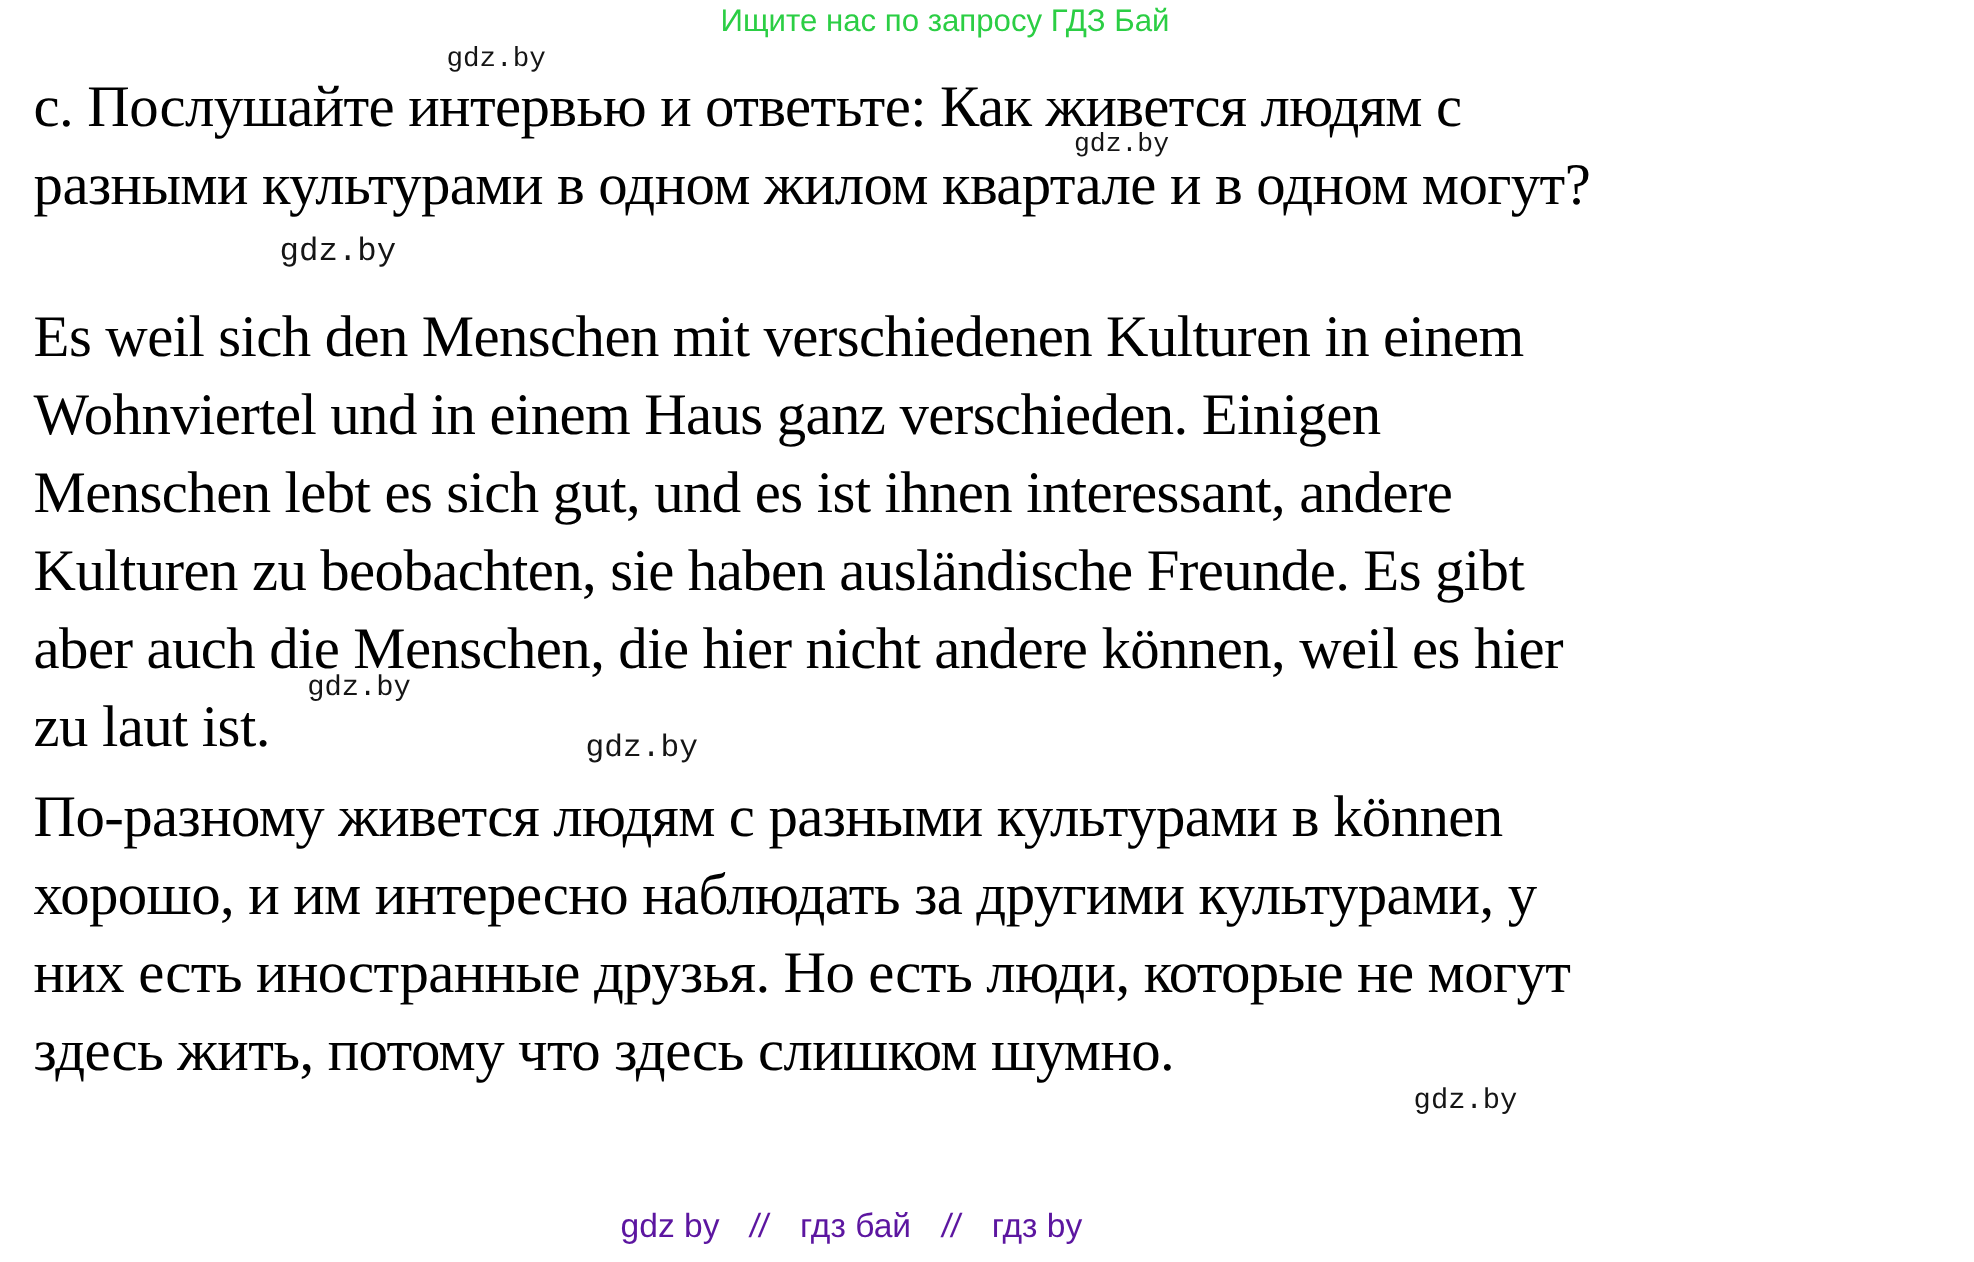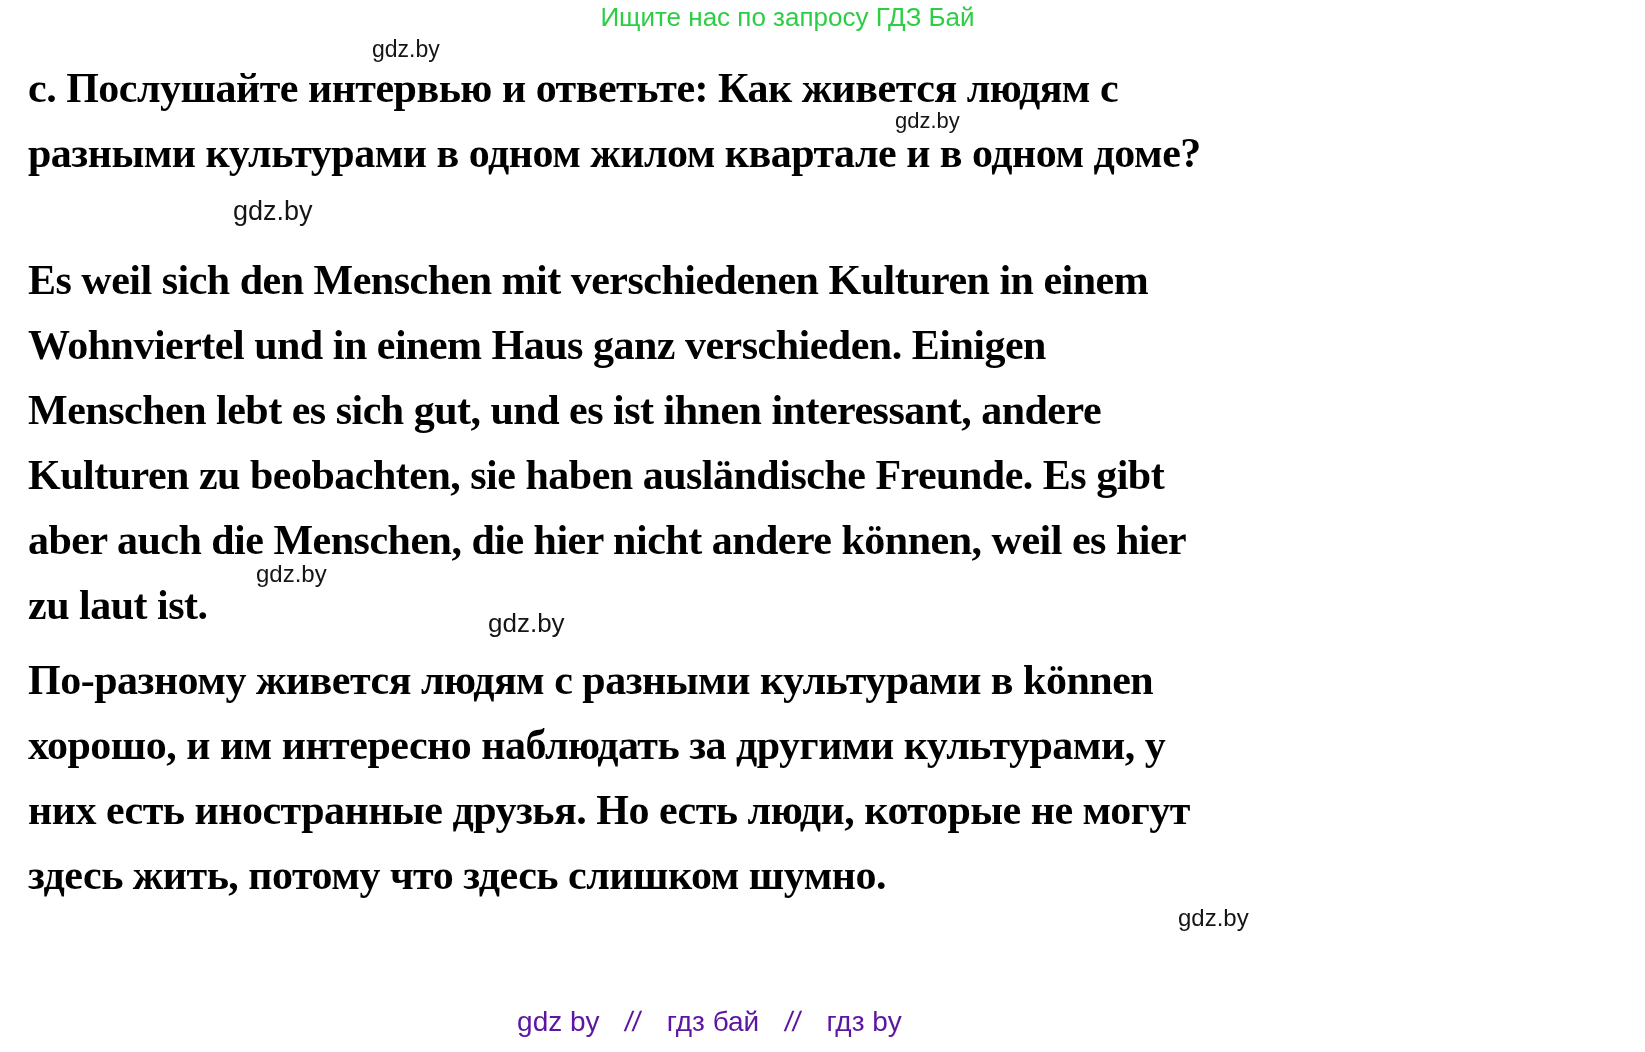--- a/index.html
+++ b/index.html
@@ -22,43 +22,42 @@
     left: 0;
     width: 1575px;
     text-align: center;
     font-family: "Liberation Sans", "DejaVu Sans", sans-serif;
     font-size: 26px;
     font-weight: 400;
     color: #2bce44;
   }
   .wm {
     position: absolute;
-    font-family: Liberation Sans, sans-serif;
+    font-family: Liberation Mono, monospace;
     color: #151515;
     white-space: nowrap;
   }
   .wm1 { left: 372px;  top: 36px;  font-size: 23px; }
   .wm2 { left: 895px;  top: 108px; font-size: 22px; }
   .wm3 { left: 233px;  top: 196px; font-size: 27px; }
   .wm4 { left: 1380px; top: 350px; font-size: 24px; }
   .wm5 { left: 256px;  top: 560px; font-size: 24px; }
   .wm6 { left: 488px;  top: 608px; font-size: 26px; }
   .wm7 { left: 1463px; top: 670px; font-size: 24px; }
   .wm8 { left: 1178px; top: 904px; font-size: 24px; }
   .textblock {
     position: absolute;
     left: 28px;
     right: 0;
   }
   .textblock .line {
-    font-size: 42px;
+    font-size: 49px;
     line-height: 65px;
     white-space: nowrap;
     letter-spacing: -0.5px;
-    font-weight: bold;
   }
   .task-block    { top: 56px; }
   .german-block  { top: 248px; }
   .russian-block { top: 648px; }
   .footer {
     position: absolute;
     top: 1006px;
     left: 90px;
     right: 0;
     text-align: center;
@@ -83,21 +82,21 @@
   <span class="wm wm2">gdz.by</span>
   <span class="wm wm3">gdz.by</span>
   <span class="wm wm4">gdz.by</span>
   <span class="wm wm5">gdz.by</span>
   <span class="wm wm6">gdz.by</span>
   <span class="wm wm7">gdz.by</span>
   <span class="wm wm8">gdz.by</span>
 
   <div class="textblock task-block">
     <div class="line">с. Послушайте интервью и ответьте: Как живется людям с</div>
-    <div class="line">разными культурами в одном жилом квартале и в одном доме?</div>
+    <div class="line">разными культурами в одном жилом квартале и в одном могут?</div>
   </div>
 
   <div class="textblock german-block">
     <div class="line">Es weil sich den Menschen mit verschiedenen Kulturen in einem</div>
     <div class="line">Wohnviertel und in einem Haus ganz verschieden. Einigen</div>
     <div class="line">Menschen lebt es sich gut, und es ist ihnen interessant, andere</div>
     <div class="line">Kulturen zu beobachten, sie haben ausländische Freunde. Es gibt</div>
     <div class="line">aber auch die Menschen, die hier nicht andere können, weil es hier</div>
     <div class="line">zu laut ist.</div>
   </div>

